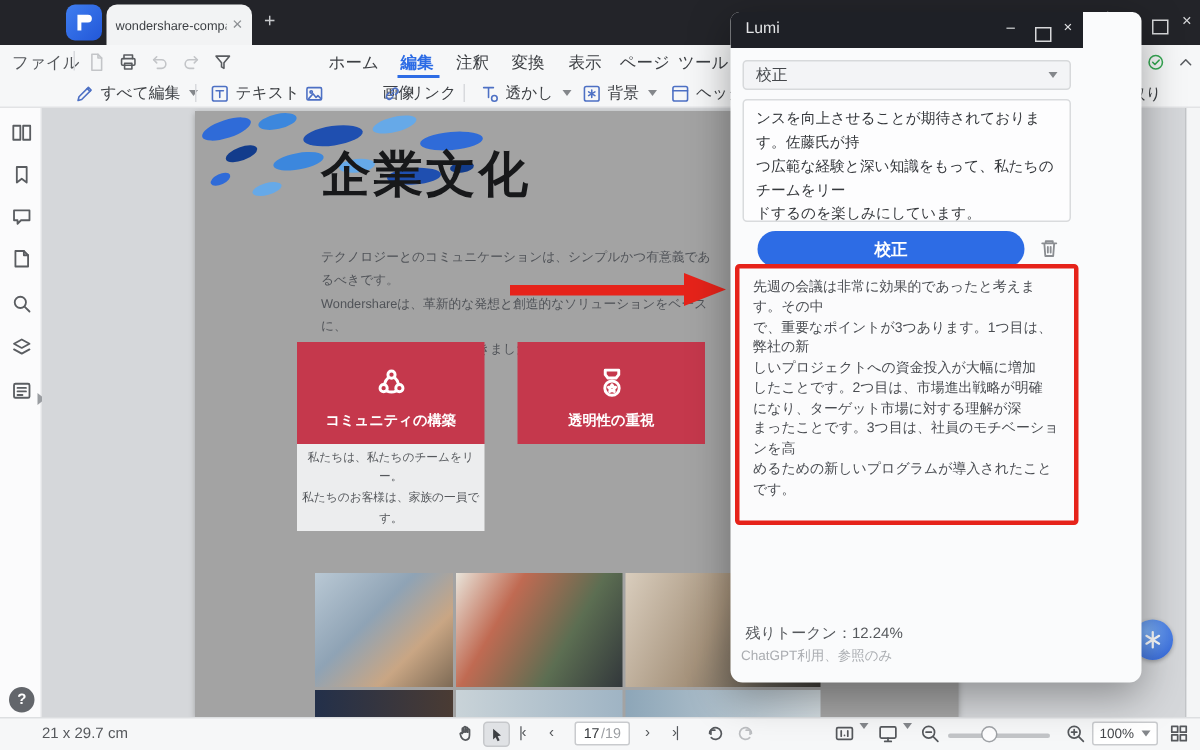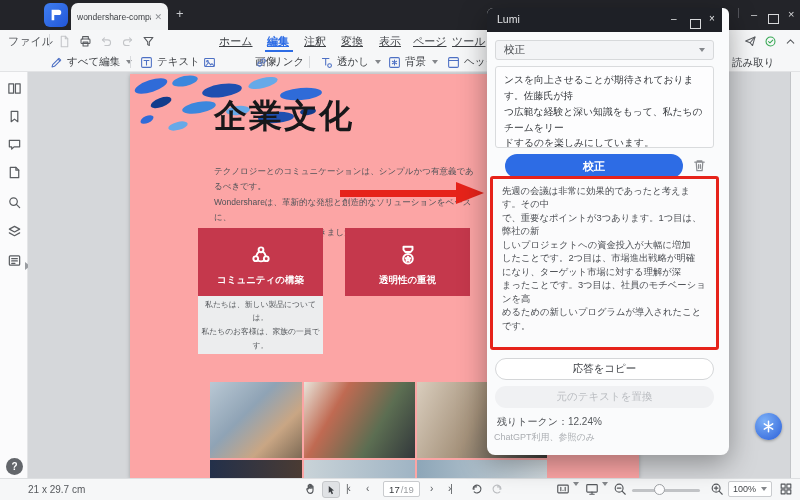--- a/index.html
+++ b/index.html
@@ -15,39 +15,39 @@
   .tab{left:71px;top:3px;width:97px;height:27px;background:#f2f3f4;border-radius:7px 7px 0 0;
        display:flex;align-items:center;padding:0 6px;box-sizing:border-box;}
   .tab-title{font-size:8.5px;color:#3c3f43;white-space:nowrap;overflow:hidden;flex:1;}
   .tab-x{color:#8d9094;font-size:9px;margin-left:3px;cursor:default;}
   .newtab{left:176px;top:6px;color:#c7c9cc;font-size:13px;}
   .winbtn{color:#d7d8da;font-size:11px;top:8px;}
   .maxbox{width:9px;height:8px;border:1px solid #d7d8da;display:inline-block;}
   
   .menubar{left:0;top:30px;width:800px;height:22px;background:#f6f7f8;}
   .menulabel{font-size:11px;color:#53565a;top:34px;}
-  .menutab{font-size:11px;color:#3c3f43;top:34px;cursor:default;text-decoration:underline;}
+  .menutab{font-size:11px;color:#3c3f43;top:34px;cursor:default;}
   .menutab.active{color:#2d6ce5;font-weight:bold;}
   .underline{height:2px;background:#2d6ce5;top:50px;}
   .qicon{top:35px;width:13px;height:13px;}
   .vsep{width:1px;background:#d8dadd;}
   
   .toolbar{left:0;top:52px;width:800px;height:20px;background:#f6f7f8;border-bottom:1px solid #e2e3e5;box-sizing:border-box;}
   .tbitem{top:55px;display:flex;align-items:center;gap:4px;font-size:10.5px;color:#3c3f43;cursor:default;justify-content:center;}
   .tbicon{width:13px;height:13px;color:#4d70c4;}
   .caret{width:0;height:0;border-left:3.5px solid transparent;border-right:3.5px solid transparent;border-top:4px solid #84878b;margin-left:2px;}
   
   .sidebar{left:0;top:72px;width:28px;height:406px;background:#fbfbfc;border-right:1px solid #e4e5e7;box-sizing:border-box;}
   .sbicon{left:7px;width:15px;height:15px;color:#5a5d61;}
   .sb-collapse{left:25px;top:262px;width:0;height:0;border-top:4px solid transparent;border-bottom:4px solid transparent;border-left:5px solid #9a9da1;}
   .helpdot{left:6px;top:458px;width:17px;height:17px;border-radius:50%;background:#63666b;color:#fff;
            font-size:10px;font-weight:bold;display:flex;align-items:center;justify-content:center;}
   
   .docarea{left:28px;top:72px;width:772px;height:406px;overflow:hidden;background:#d5d7da;}
-  .page{left:102px;top:2px;width:509px;height:404px;background:#fca5a5;box-shadow:0 1px 4px rgba(0,0,0,.25);}
+  .page{left:102px;top:2px;width:509px;height:404px;background:#a3a3a3;box-shadow:0 1px 4px rgba(0,0,0,.25);}
   .doctitle{left:84px;top:20px;font-size:33px;font-weight:bold;color:#17181a;letter-spacing:2px;font-family:"Liberation Serif","DejaVu Serif",serif;}
   .introtext{left:84px;top:90px;width:260px;font-size:8.5px;line-height:1.8;color:#505358;white-space:pre-line;}
   .blob{border-radius:50%;}
   .card{width:125px;}
   .cardhead{height:68px;display:flex;flex-direction:column;align-items:center;justify-content:flex-end;padding-bottom:9px;box-sizing:border-box;}
   .cardicon{width:24px;height:24px;color:#fff;margin-bottom:7px;}
   .cardtitle{color:#fff;font-size:9.5px;font-weight:bold;}
   .cardbody{height:58px;background:#ecedee;font-size:7.8px;line-height:1.75;color:#55585c;
             display:flex;align-items:center;justify-content:center;text-align:center;white-space:pre-line;}
   .photo{background-size:cover;}
@@ -63,21 +63,21 @@
   .navg{top:483px;font-size:10px;color:#55585c;letter-spacing:-1px;}
   .toolbox{top:481px;width:18px;height:17px;background:#e0e2e5;border:1px solid #c6c8cb;border-radius:3px;box-sizing:border-box;
            display:flex;align-items:center;justify-content:center;}
   .pagebox{top:481px;left:383px;width:37px;height:16px;background:#fff;border:1px solid #c9cbce;border-radius:2px;
            display:flex;align-items:center;justify-content:center;font-size:9.5px;gap:1px;box-sizing:border-box;}
   .zoombox{top:481px;left:728px;width:44px;height:16px;background:#fff;border:1px solid #c9cbce;border-radius:2px;
            display:flex;align-items:center;justify-content:center;font-size:9px;color:#44474b;gap:3px;box-sizing:border-box;}
   .slidertrack{top:489px;left:632px;width:68px;height:3px;background:#c2c4c7;border-radius:2px;}
   .sliderknob{top:484px;left:654px;width:11px;height:11px;border-radius:50%;background:#fdfdfe;border:1px solid #9fa2a6;box-sizing:border-box;}
   
-  .lumi{left:487px;top:8px;width:242px;height:447px;background:#fafbfc;border-radius:6px 6px 8px 8px;
+  .lumi{left:487px;top:8px;width:274px;height:447px;background:#fafbfc;border-radius:6px 6px 8px 8px;
         box-shadow:0 8px 28px rgba(0,0,0,.35);overflow:hidden;text-decoration:underline;}
   .lumibar{left:0;top:0;width:235px;height:24px;background:#1e2026;}
   .lumititle{left:10px;top:5px;font-size:10.5px;color:#e3e4e6;}
   .lumibtn{top:5px;color:#e3e4e6;font-size:10px;}
   .lselect{left:8px;top:32px;width:219px;height:20px;background:#f3f4f6;border:1px solid #d7d9db;border-radius:3px;
            display:flex;align-items:center;padding:0 8px;box-sizing:border-box;font-size:10.5px;color:#44474b;}
   .linput{left:8px;top:58px;width:219px;height:82px;background:#fdfdfe;border:1px solid #d9dbdd;border-radius:3px;
           padding:5px 8px;box-sizing:border-box;font-size:9.8px;line-height:1.62;color:#35383c;white-space:pre-line;overflow:hidden;}
   .lact{left:18px;top:146px;width:178px;height:24px;border-radius:13px;background:#2d6ce5;color:#fff;
         font-size:11px;font-weight:bold;display:flex;align-items:center;justify-content:center;}
@@ -270,21 +270,21 @@
       <div class="abs card" style="left:68px;top:154px;">
         <div class="cardhead" style="background:#c5384c;">
           <svg class="cardicon" viewBox="0 0 16 16">
               <circle class="ic" cx="8" cy="4.5" r="1.6"></circle>
               <circle class="ic" cx="4.5" cy="10.5" r="1.6"></circle>
               <circle class="ic" cx="11.5" cy="10.5" r="1.6"></circle>
               <path class="ic" d="M6.6 5.8a5 5 0 00-1.7 2.9M9.4 5.8a5 5 0 011.7 2.9M6 11.8a5 5 0 004 0"></path>
             </svg>
           <span class="cardtitle">コミュニティの構築</span>
         </div>
-        <div class="cardbody">私たちは、新しい製品については。
+        <div class="cardbody">私たちは、私たちのチームをリー。
 私たちのお客様は、家族の一員です。</div>
       </div>
       <div class="abs card" style="left:215px;top:154px;">
         <div class="cardhead" style="background:#c5384c;">
           <svg class="cardicon" viewBox="0 0 16 16">
               <path class="ic" d="M5 2.5h6v2L9.8 6H6.2L5 4.5z"></path>
               <circle class="ic" cx="8" cy="10.5" r="3.2"></circle>
               <path class="ic" d="M8 9l.5 1 1.1.1-.8.8.2 1.1-1-.5-1 .5.2-1.1-.8-.8 1.1-.1z"></path>
             </svg>
           <span class="cardtitle">透明性の重視</span>
@@ -397,19 +397,17 @@
 しいプロジェクトへの資金投入が大幅に増加
 したことです。2つ目は、市場進出戦略が明確
 になり、ターゲット市場に対する理解が深
 まったことです。3つ目は、社員のモチベーションを高
 めるための新しいプログラムが導入されたことです。
 
 新しい製品については、顧客の反応が不明
 であるため、様々な角度から分析を行い、市場での製品
 のポジショニングを評価します。そして、その評価結果
 に基づいて適切な戦略を構築する予定です。</div>
-    <div class="abs lcopy">応答をコピー</div>
-    <div class="abs lreplace">元のテキストを置換</div>
     <span class="abs ltokens">残りトークン：12.24%</span>
     <span class="abs lnotice">ChatGPT利用、参照のみ</span>
   </div>
 
 </div>
 
 </body></html>

